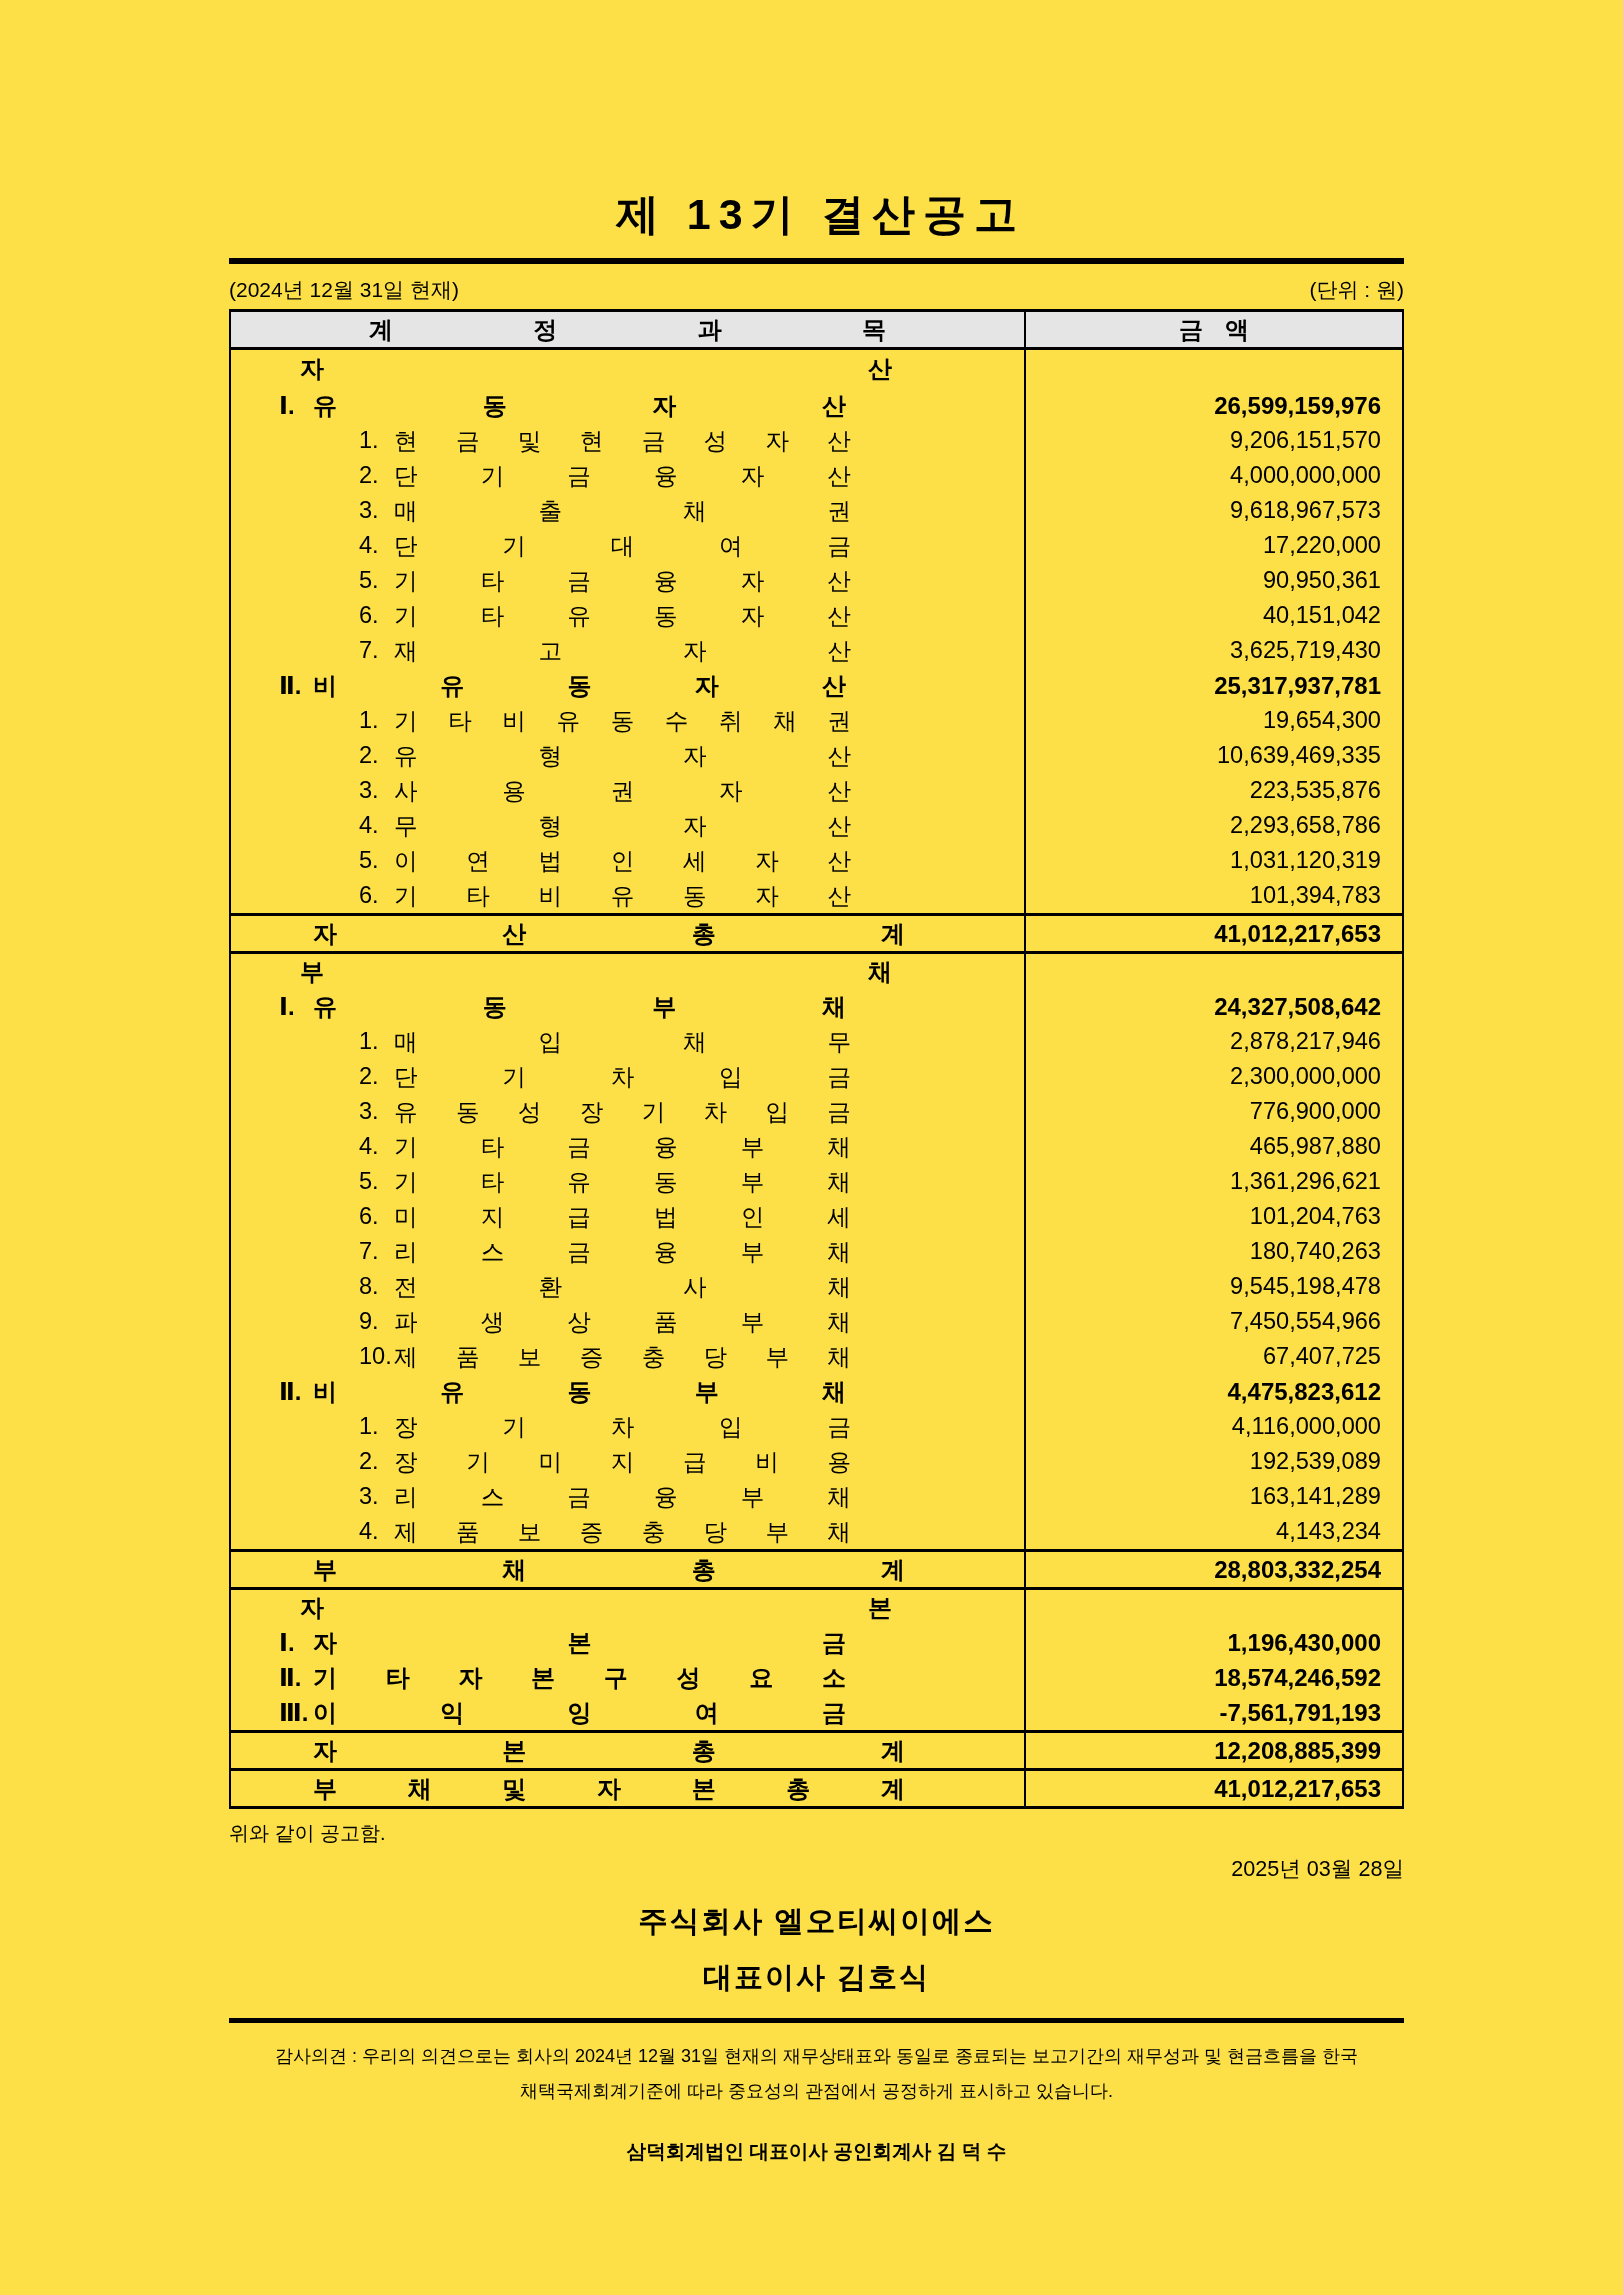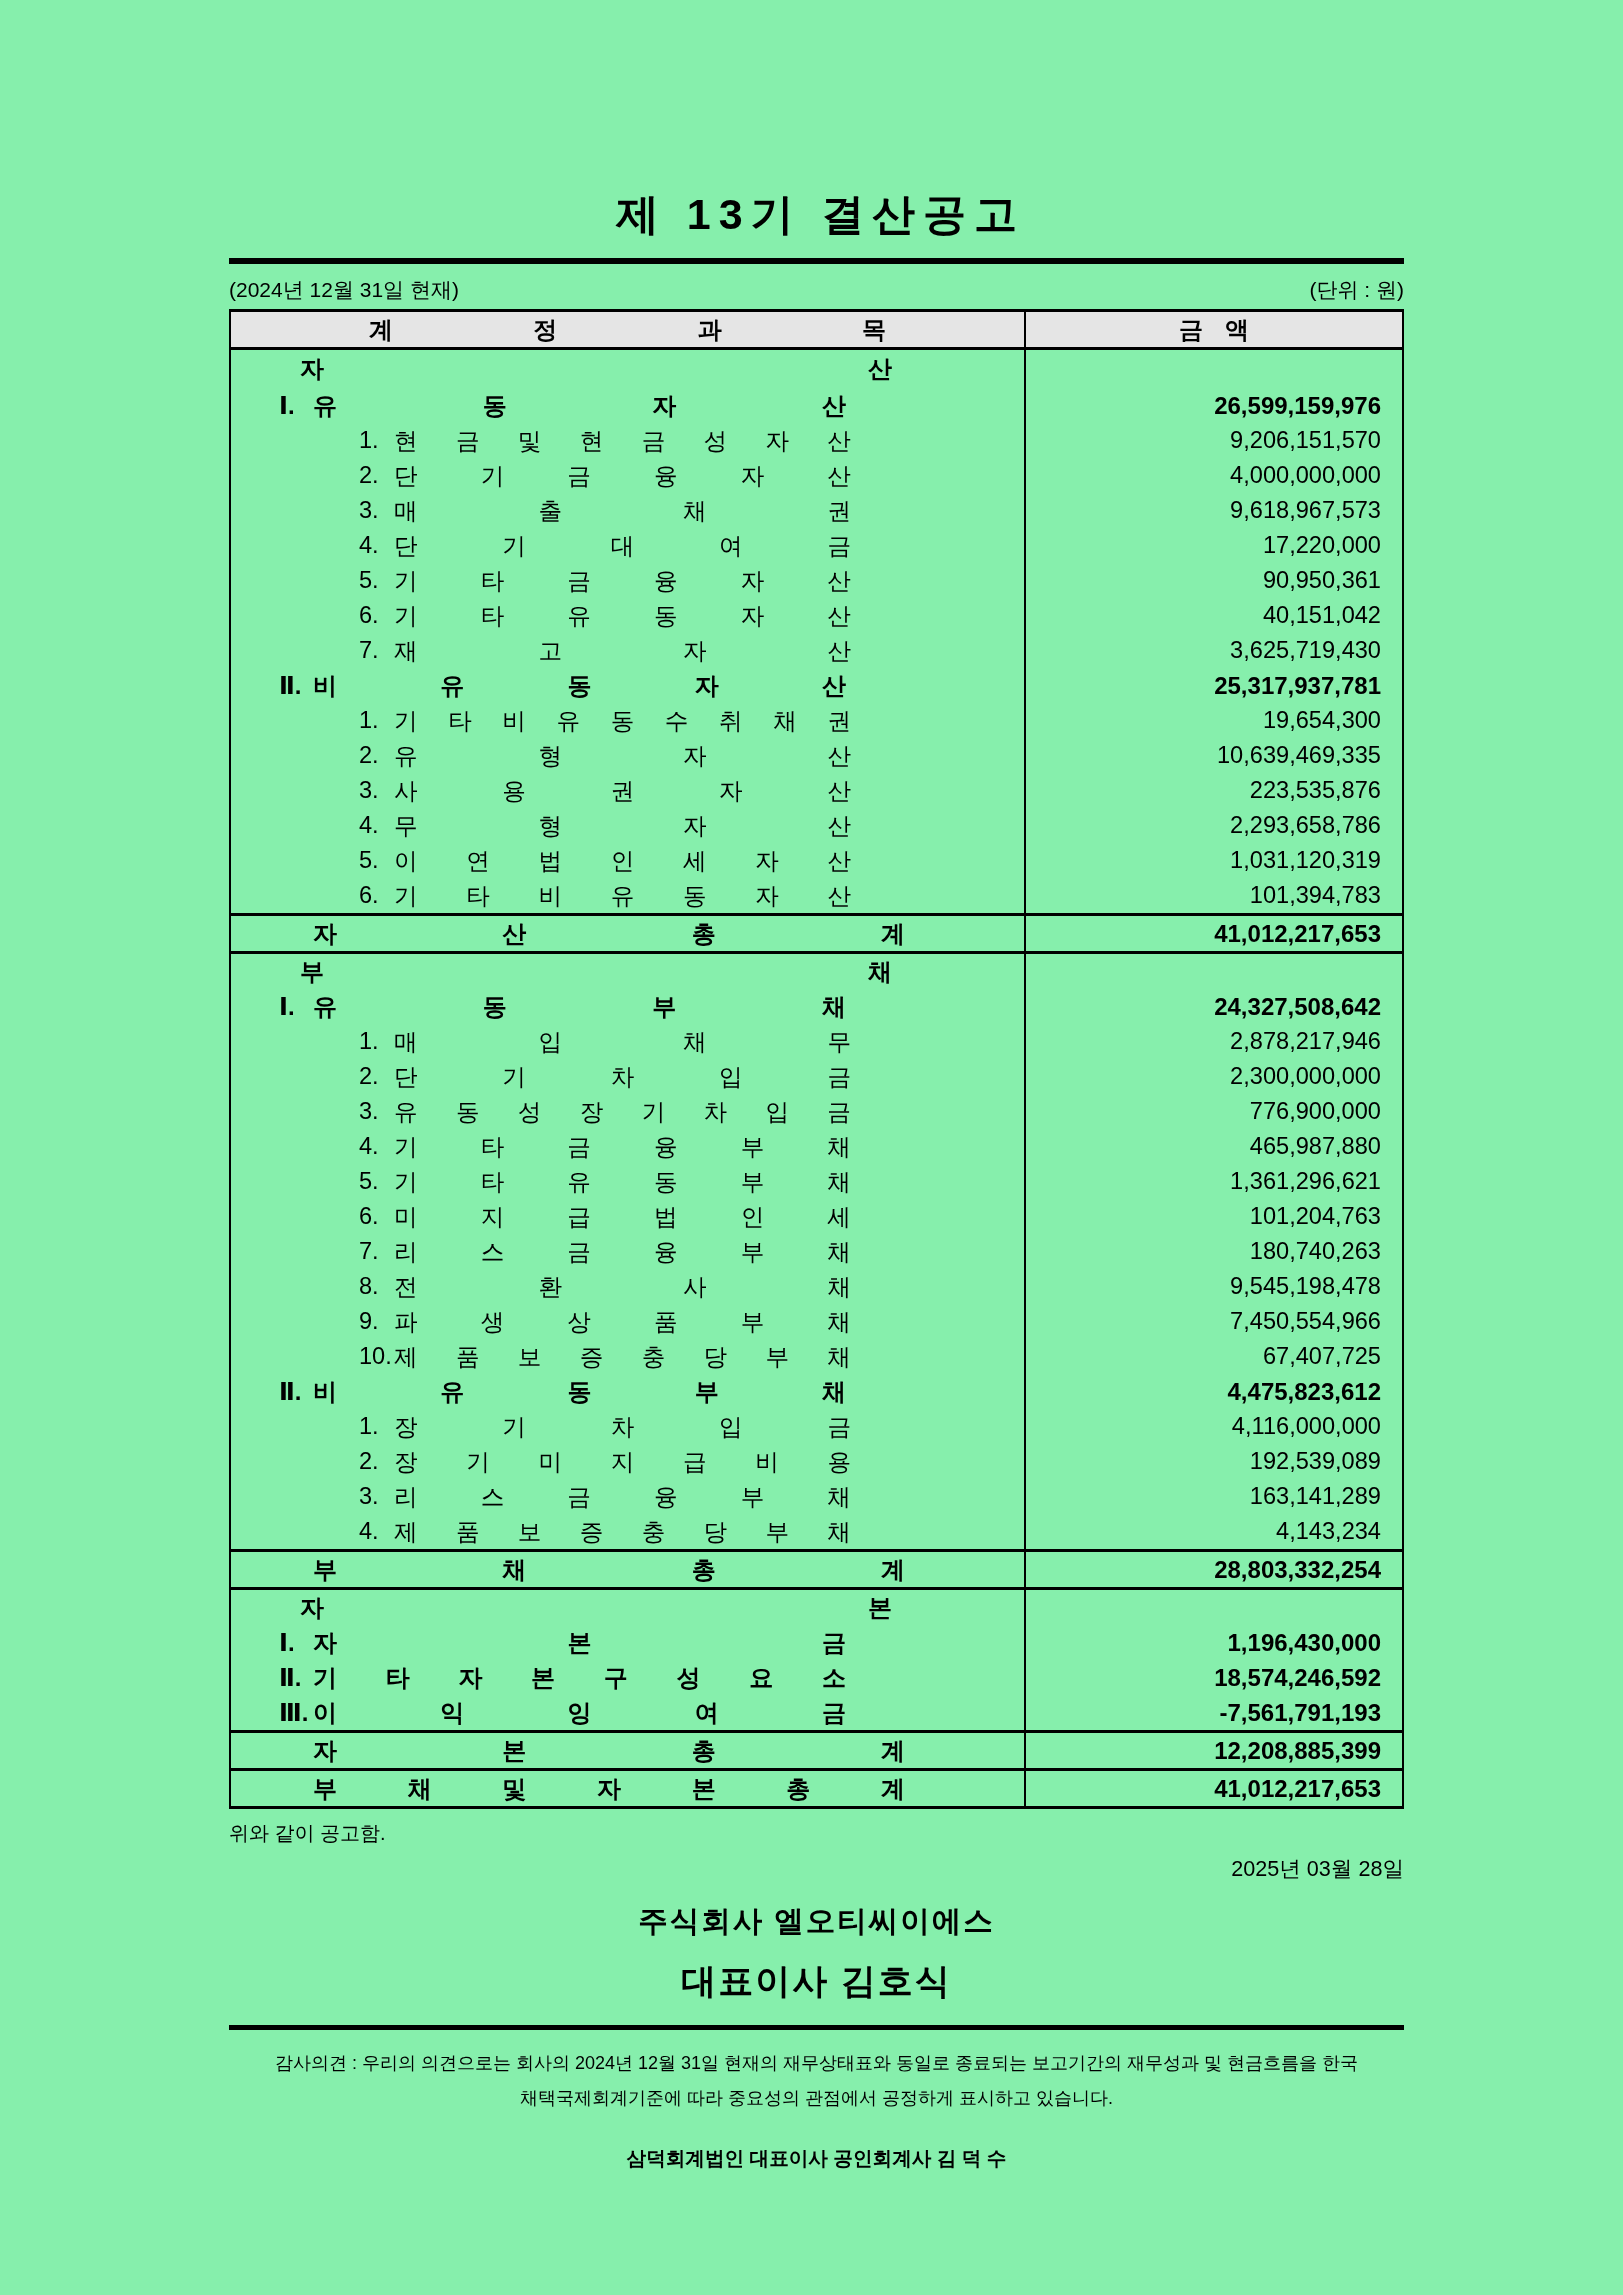--- a/index.html
+++ b/index.html
@@ -5,21 +5,21 @@
   * { box-sizing: border-box; margin: 0; padding: 0; }
   html, body { background: #ffffff; }
   body {
     font-family: "Liberation Sans", "DejaVu Sans", sans-serif;
     color: #000;
   }
   .page {
     position: relative;
     width: 1623px;
     height: 2295px;
-    background: #86efac;
+    background: #fde047;
     overflow: hidden;
   }
   .content { padding: 0 219px 0 229px; }
 
   
   .doc-title {
     margin-top: 191px;
     text-align: center;
     font-size: 43px;
     font-weight: bold;
@@ -109,21 +109,21 @@
     flex: 1;
     text-align: right;
     padding-right: 21px;
     white-space: nowrap;
   }
 
   
   .announce { margin-top: 10.5px; font-size: 20px; }
   .fdate { margin-top: 7px; text-align: right; font-size: 21.6px; }
   .company { margin-top: 19.6px; text-align: center; font-size: 29.5px; font-weight: bold; letter-spacing: 2px; }
-  .ceo { margin-top: 15.7px; text-align: center; font-size: 35px; font-weight: bold; letter-spacing: 2px; }
+  .ceo { margin-top: 15.7px; text-align: center; font-size: 29px; font-weight: bold; letter-spacing: 2px; }
   .footer-rule { margin-top: 19.6px; border-top: 5.2px solid #000; }
   .audit { margin-top: 16px; font-size: 18px; line-height: 35px; text-align: center; }
   .audit div { white-space: nowrap; }
   .auditor { margin-top: 29px; text-align: center; font-size: 19.6px; font-weight: bold; }
 </style>
 </head>
 <body>
 
 <div class="page">
   <div class="content">

